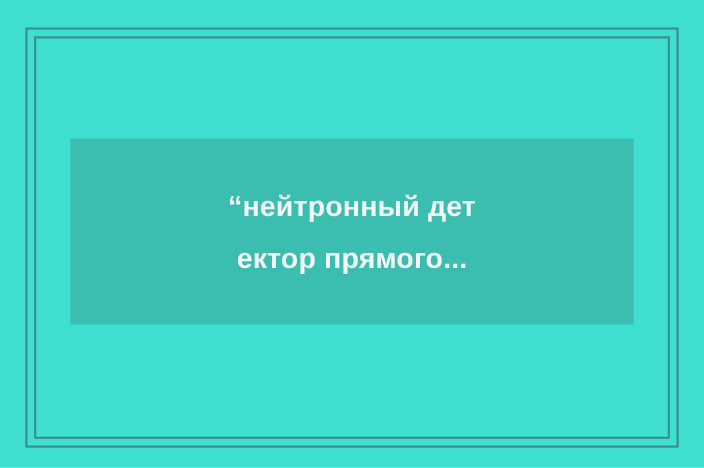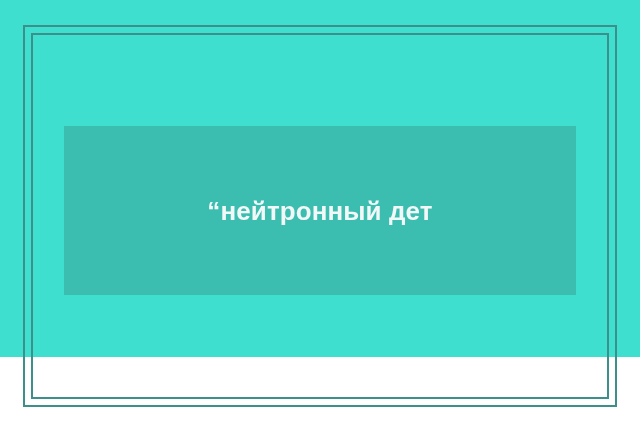--- a/index.html
+++ b/index.html
@@ -11,21 +11,21 @@
     width: 640px;
     height: 425px;
     overflow: hidden;
     font-family: "Liberation Sans", sans-serif;
   }
 
   
   #card {
     position: relative;
     width: 640px;
-    height: 357px;
+    height: 425px;
     background: #3FDFD0;
     box-sizing: border-box;
   }
 
   
   #frame-outer {
     position: absolute;
     left: 23px;
     top: 25px;
     width: 594px;
@@ -78,15 +78,16 @@
 </head>
 <body>
 
 <div id="card">
 
   <div id="frame-outer"></div>
   <div id="frame-inner"></div>
 
   <div id="quote-panel">
     <span class="quote-line">“нейтронный дет</span>
+    <span class="quote-line">ектор прямого...</span>
   </div>
 
 </div>
 
 </body></html>

